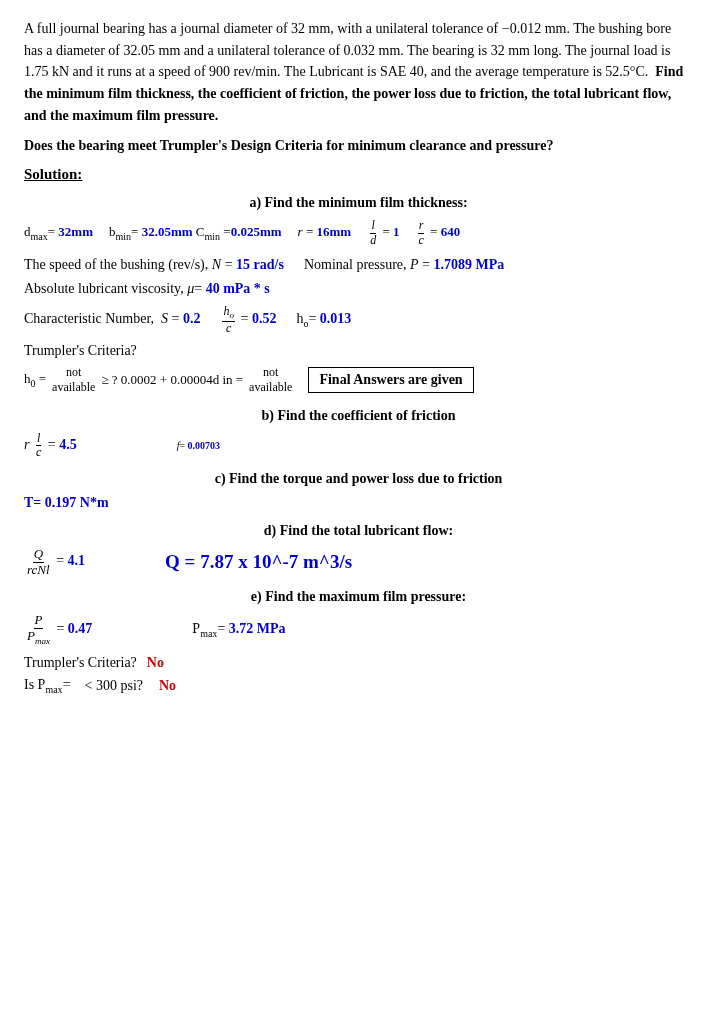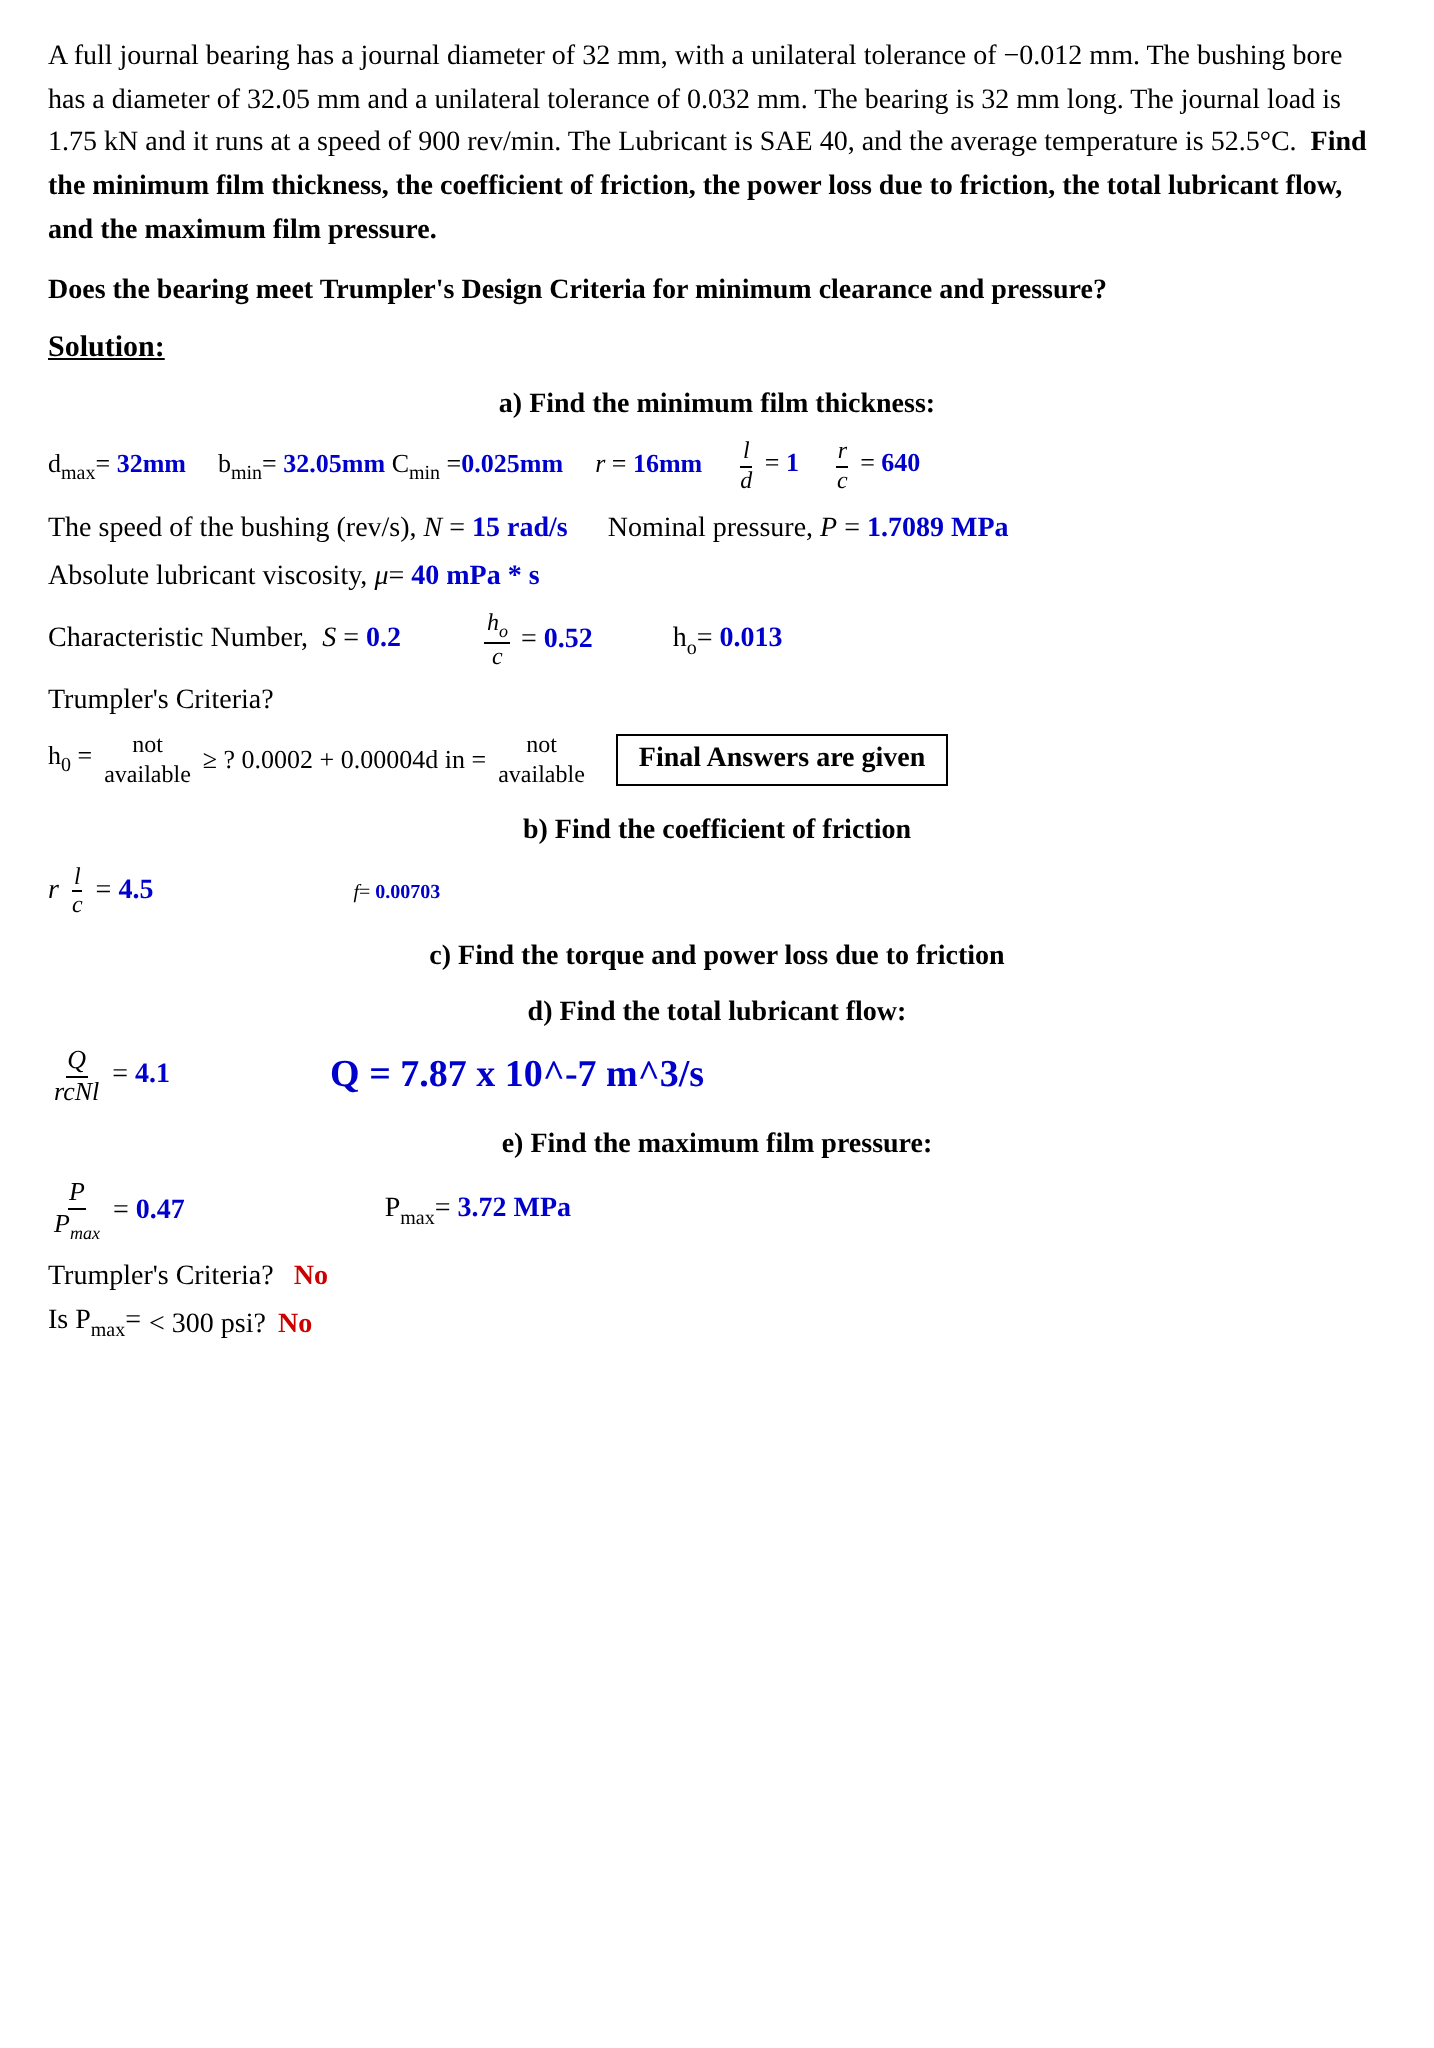--- a/index.html
+++ b/index.html
@@ -142,21 +142,21 @@
     </span>
   </div>
 
   <div class="row" style="margin-bottom:8px;">
     <span>
       Absolute lubricant viscosity, <span class="italic">μ</span>=
       <span class="highlight-blue">40 mPa * s</span>
     </span>
   </div>
 
-  <div class="row" style="margin-bottom:8px; gap:40px;">
+  <div class="row" style="margin-bottom:8px; ">
     <span>
       Characteristic Number, &nbsp;<span class="italic">S</span> =
       <span class="highlight-blue">0.2</span>
     </span>
     <span>
       <span class="frac" style="display:inline-flex; vertical-align:middle;">
         <span class="num" style="font-size:12px; font-style:italic;">h<sub style="font-size:9px;">o</sub></span>
         <span class="den" style="font-size:12px; font-style:italic;">c</span>
       </span>
       = <span class="highlight-blue">0.52</span>
@@ -202,20 +202,23 @@
     </span>
     <span style="font-size:10px;">
       <span class="italic">f</span>=
       <span class="highlight-blue">0.00703</span>
     </span>
   </div>
 </div>
 
 <div class="section-block" style="margin-top:10px;">
   <p class="sub-header">c) Find the torque and power loss due to friction</p>
+  <div style="margin-top:8px; margin-bottom:6px;">
+    <span class="highlight-blue" style="font-size:14px;">T= 0.197 N*m</span>
+  </div>
 </div>
 
 <div class="section-block" style="margin-top:10px;">
   <p class="sub-header">d) Find the total lubricant flow:</p>
   <div class="row" style="gap:80px; margin-top:8px; margin-bottom:6px; align-items:center;">
     <span style="font-size:14px;">
       <span class="frac" style="display:inline-flex; vertical-align:middle; font-size:13px;">
         <span class="num" style="font-style:italic;">Q</span>
         <span class="den" style="font-style:italic;">rcNl</span>
       </span>
@@ -240,20 +243,20 @@
     <span style="font-size:14px;text-align:center;">
       P<sub style="font-size:10px;">max</sub>=
       <span class="highlight-blue">3.72 MPa</span>
     </span>
   </div>
 
   <div class="row" style="margin-bottom:6px; gap:10px;">
     <span>Trumpler's Criteria?</span>
     <span class="red-text">No</span>
   </div>
-  <div class="row" style="gap:0; align-items:flex-end;">
+  <div class="row" style="gap:10px; align-items:center;">
     <span>
       Is P<sub style="font-size:10px;">max</sub>=
     </span>
     <span style="margin-left:4px;">&lt; 300 psi?</span>
     <span class="red-text" style="margin-left:6px;">No</span>
   </div>
 </div>
 
 </body></html>

